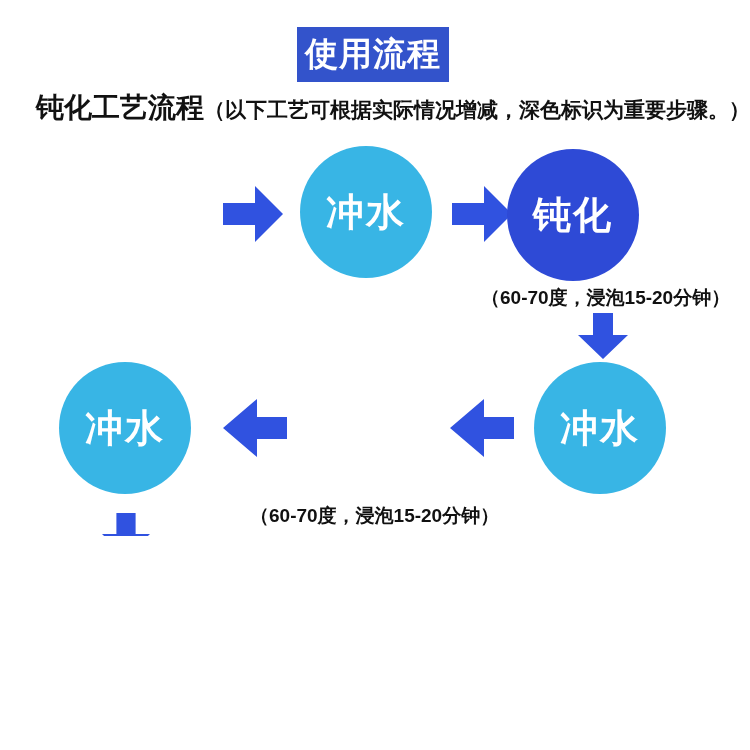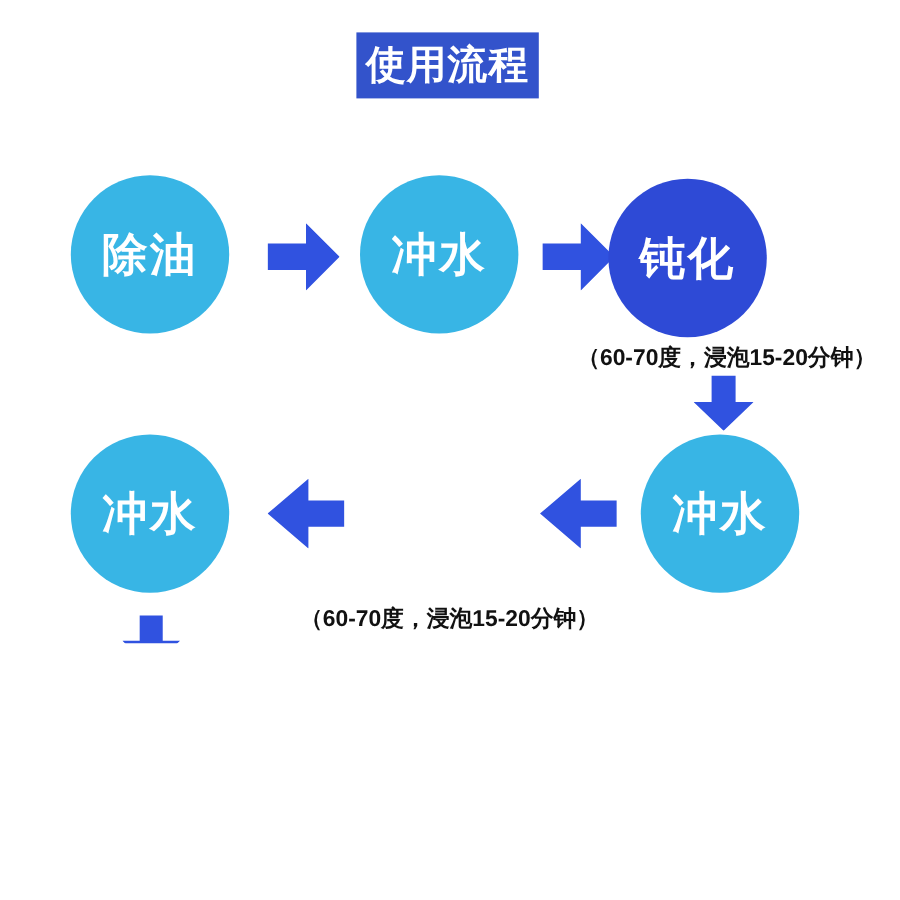--- a/index.html
+++ b/index.html
@@ -63,24 +63,22 @@
 </style>
 </head>
 <body>
 
 <div class="page">
 
   <div class="banner">
     <span>使用流程</span>
   </div>
 
+  <div class="subtitle"><span class="sub-main">钝化工艺流程</span><span class="sub-paren">（以下工艺可根据实际情况增减，深色标识为重要步骤。）</span></div>
 
-  <div class="circle light c1">
-    <span>除油</span>
-  </div>
   <svg class="arrow a1" width="60" height="56" viewBox="0 0 60 56">
     <polygon points="0,17 32,17 32,0 60,28 32,56 32,39 0,39"></polygon>
   </svg>
   <div class="circle light c2">
     <span>冲水</span>
   </div>
   <svg class="arrow a2" width="60" height="56" viewBox="0 0 60 56">
     <polygon points="0,17 32,17 32,0 60,28 32,56 32,39 0,39"></polygon>
   </svg>
   <div class="circle dark c3">

